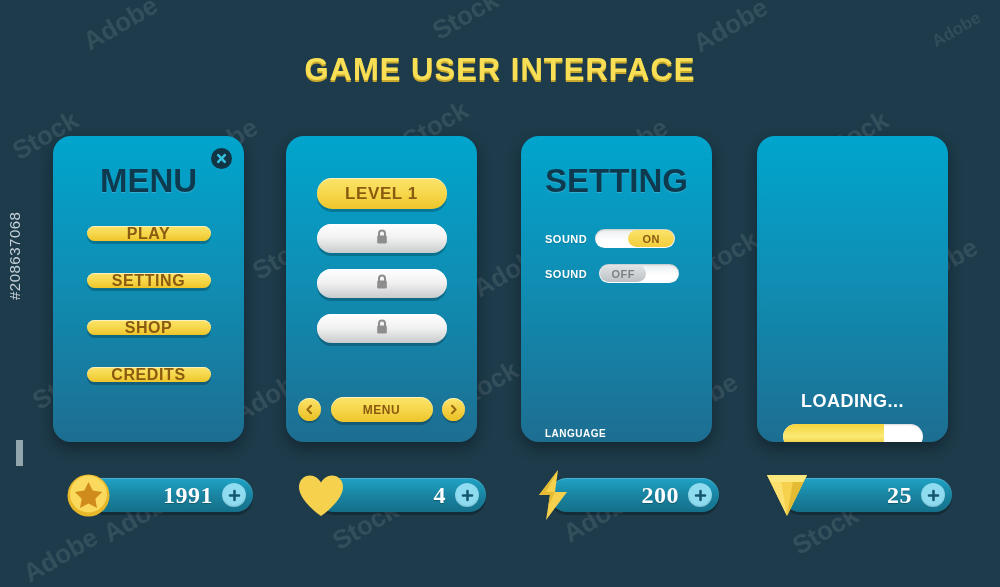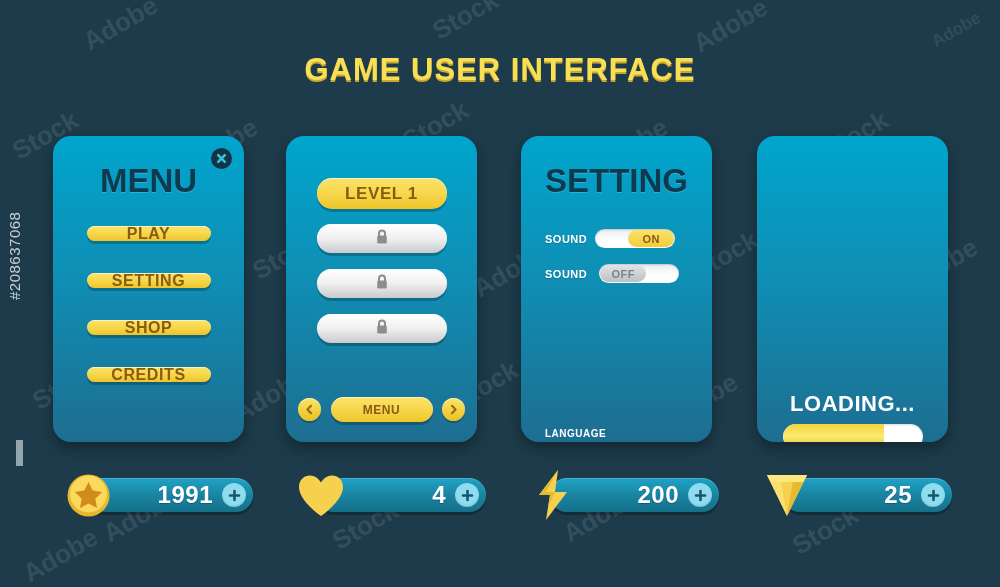--- a/index.html
+++ b/index.html
@@ -160,21 +160,21 @@
 
   .lang-label {
     position: absolute; left: 24px; top: 292px;
     color: #fff; font-weight: 700; font-size: 10px; letter-spacing: .5px;
   }
 
   
   .loading-label {
     position: absolute; left: 0; top: 255px; width: 100%;
     text-align: center; color: #ffffff;
-    font-weight: 700; font-size: 22px; letter-spacing: .5px;
+    font-weight: 700; font-size: 18px; letter-spacing: .5px;
   }
   .loading-track {
     position: absolute; left: 26px; top: 288px;
     width: 140px; height: 25px; border-radius: 13px;
     background: #ffffff;
     box-shadow: inset 0 1px 2px rgba(0,0,0,0.15);
     overflow: hidden;
   }
   .loading-fill {
     height: 100%;
@@ -191,21 +191,21 @@
   #hud-heart  { left: 295px; }
   #hud-energy { left: 528px; }
   #hud-gem    { left: 761px; }
 
   .hud-bar {
     position: absolute; left: 22px; top: 0;
     width: 169px; height: 34px; border-radius: 17px;
     background: linear-gradient(180deg, #1fa3c6 0%, #19829f 55%, #14708a 100%);
     box-shadow: 0 3px 0 rgba(0,0,0,0.25), inset 0 1px 0 rgba(255,255,255,0.18);
     display: flex; align-items: center; justify-content: flex-end;
-    padding-right: 7px; gap: 9px;
+    padding-right: 7px; gap: 9px; font-family: Liberation Serif, serif;
   }
   .hud-value {
     color: #ffffff; font-weight: 700; font-size: 24px;
     letter-spacing: .5px;
     text-shadow: 0 1px 1px rgba(0,0,0,0.25);
   }
   .hud-plus {
     width: 24px; height: 24px; border-radius: 50%;
     background: #8fdcf0;
     display: flex; align-items: center; justify-content: center;

